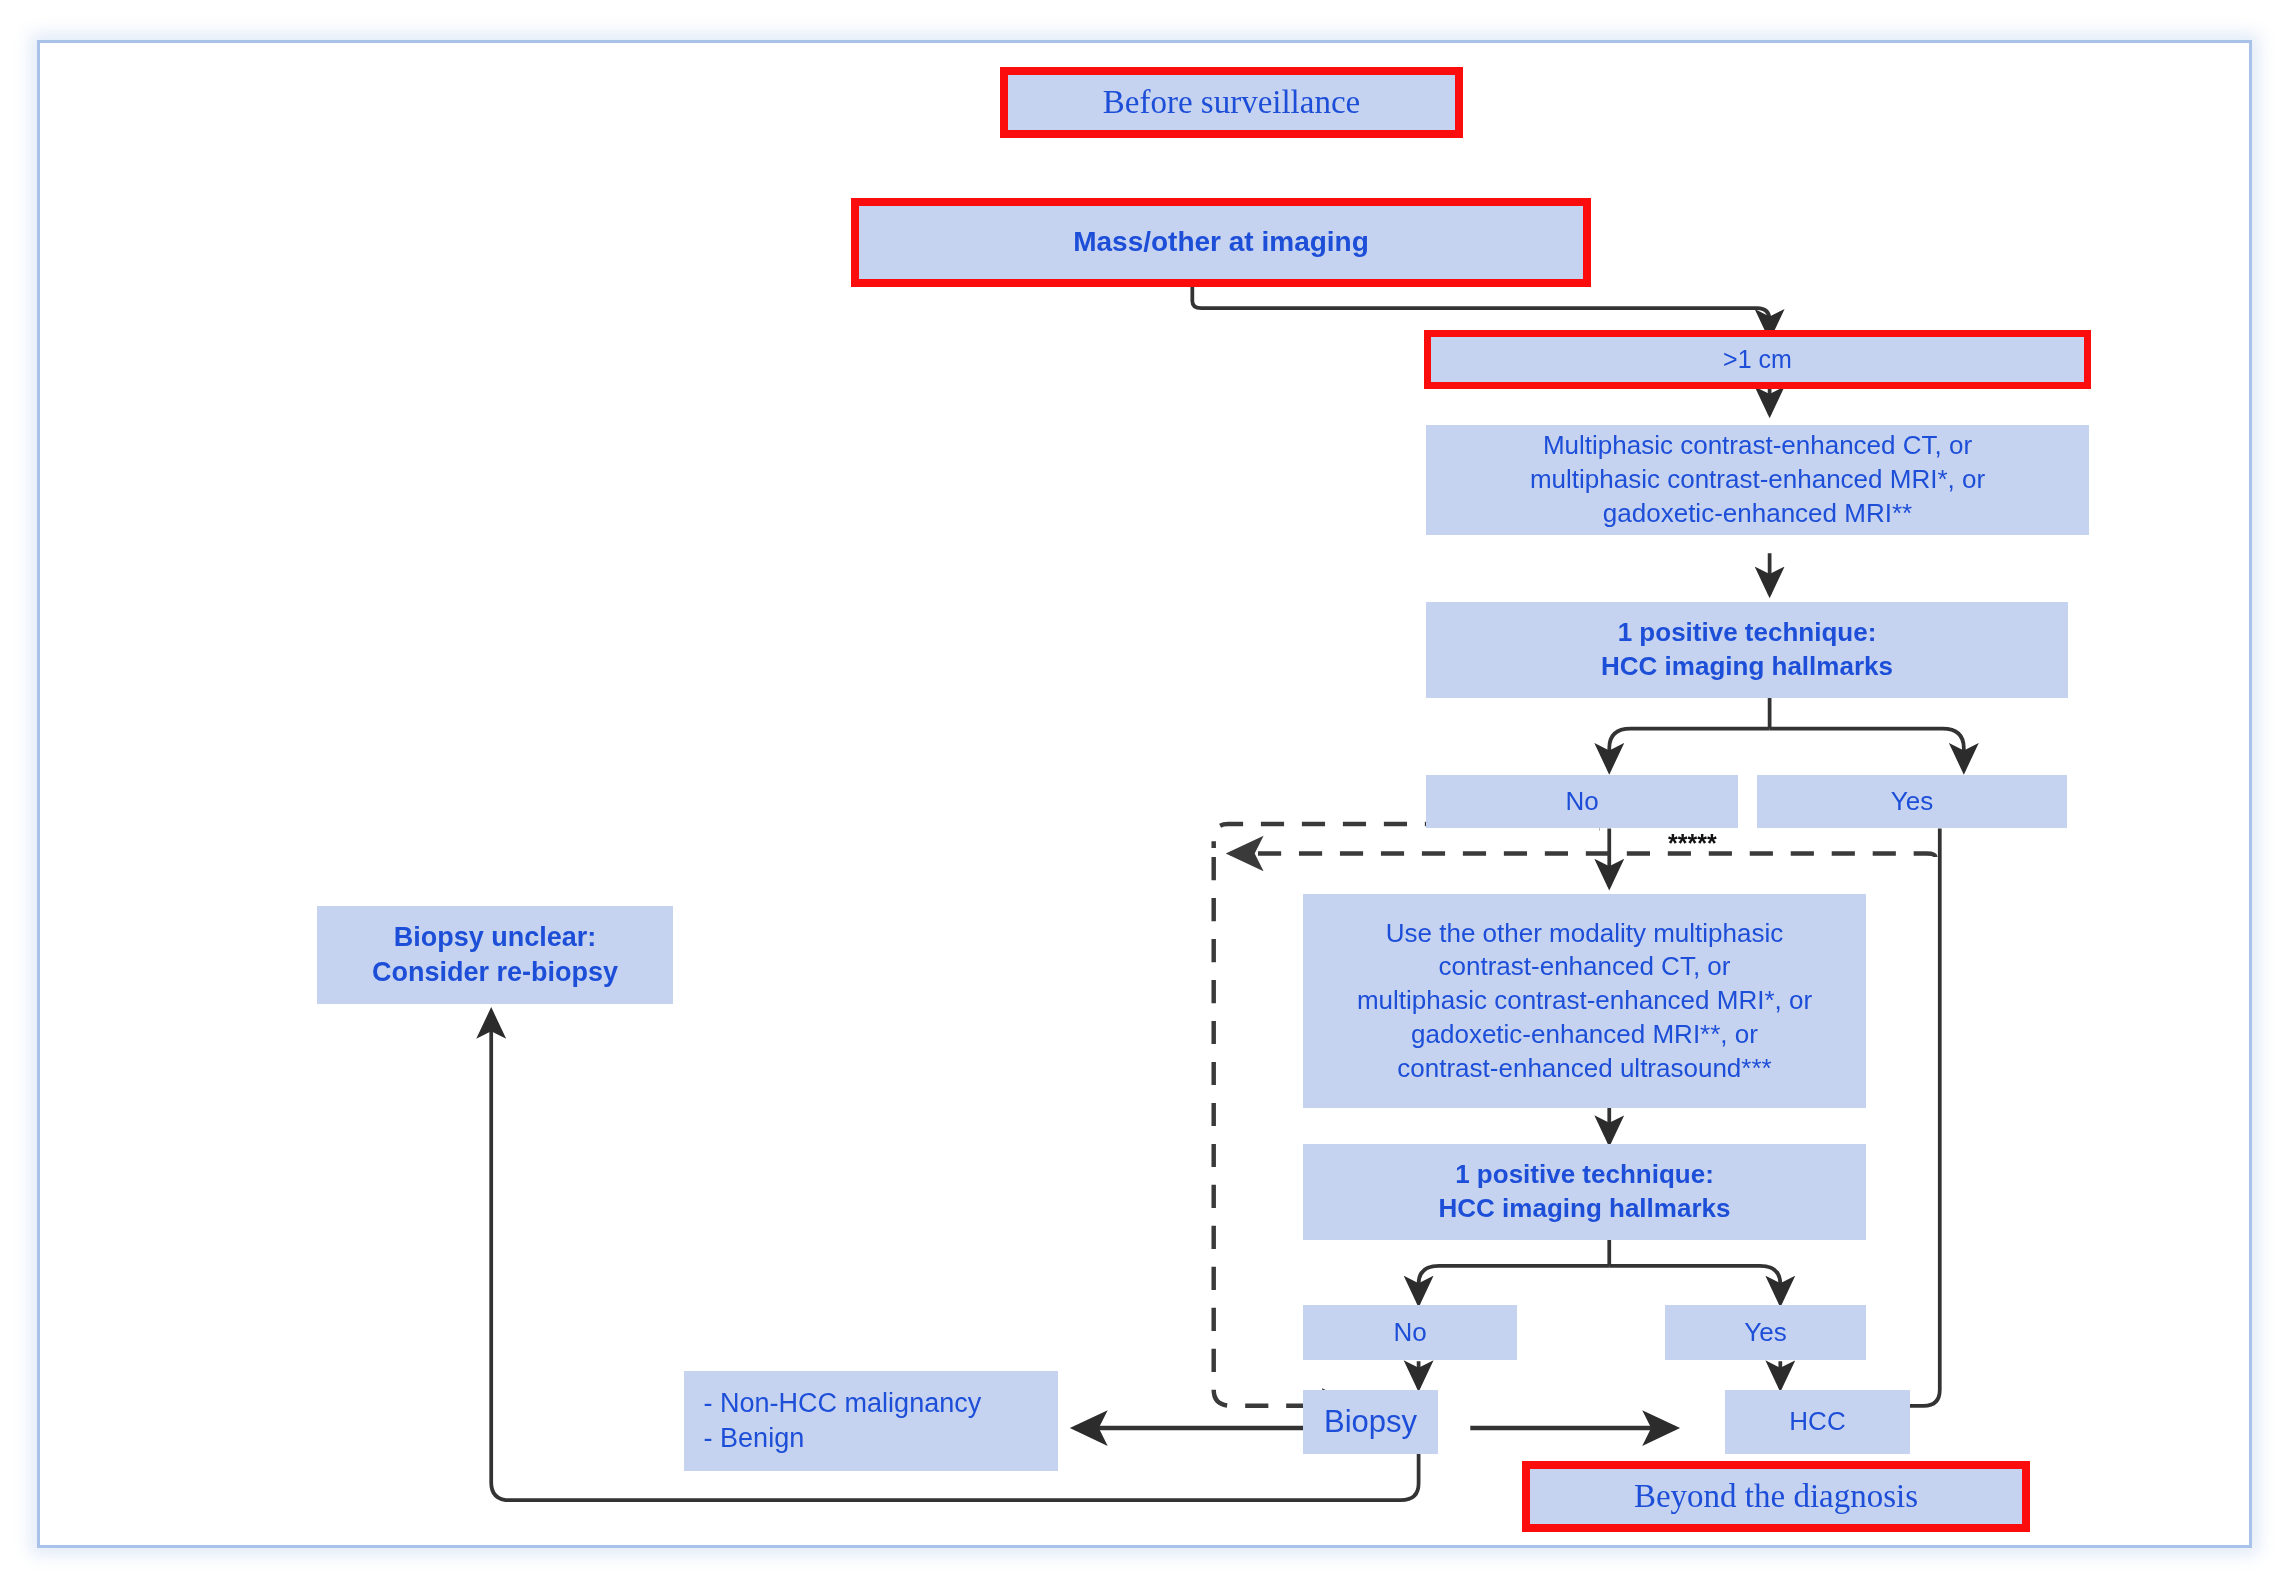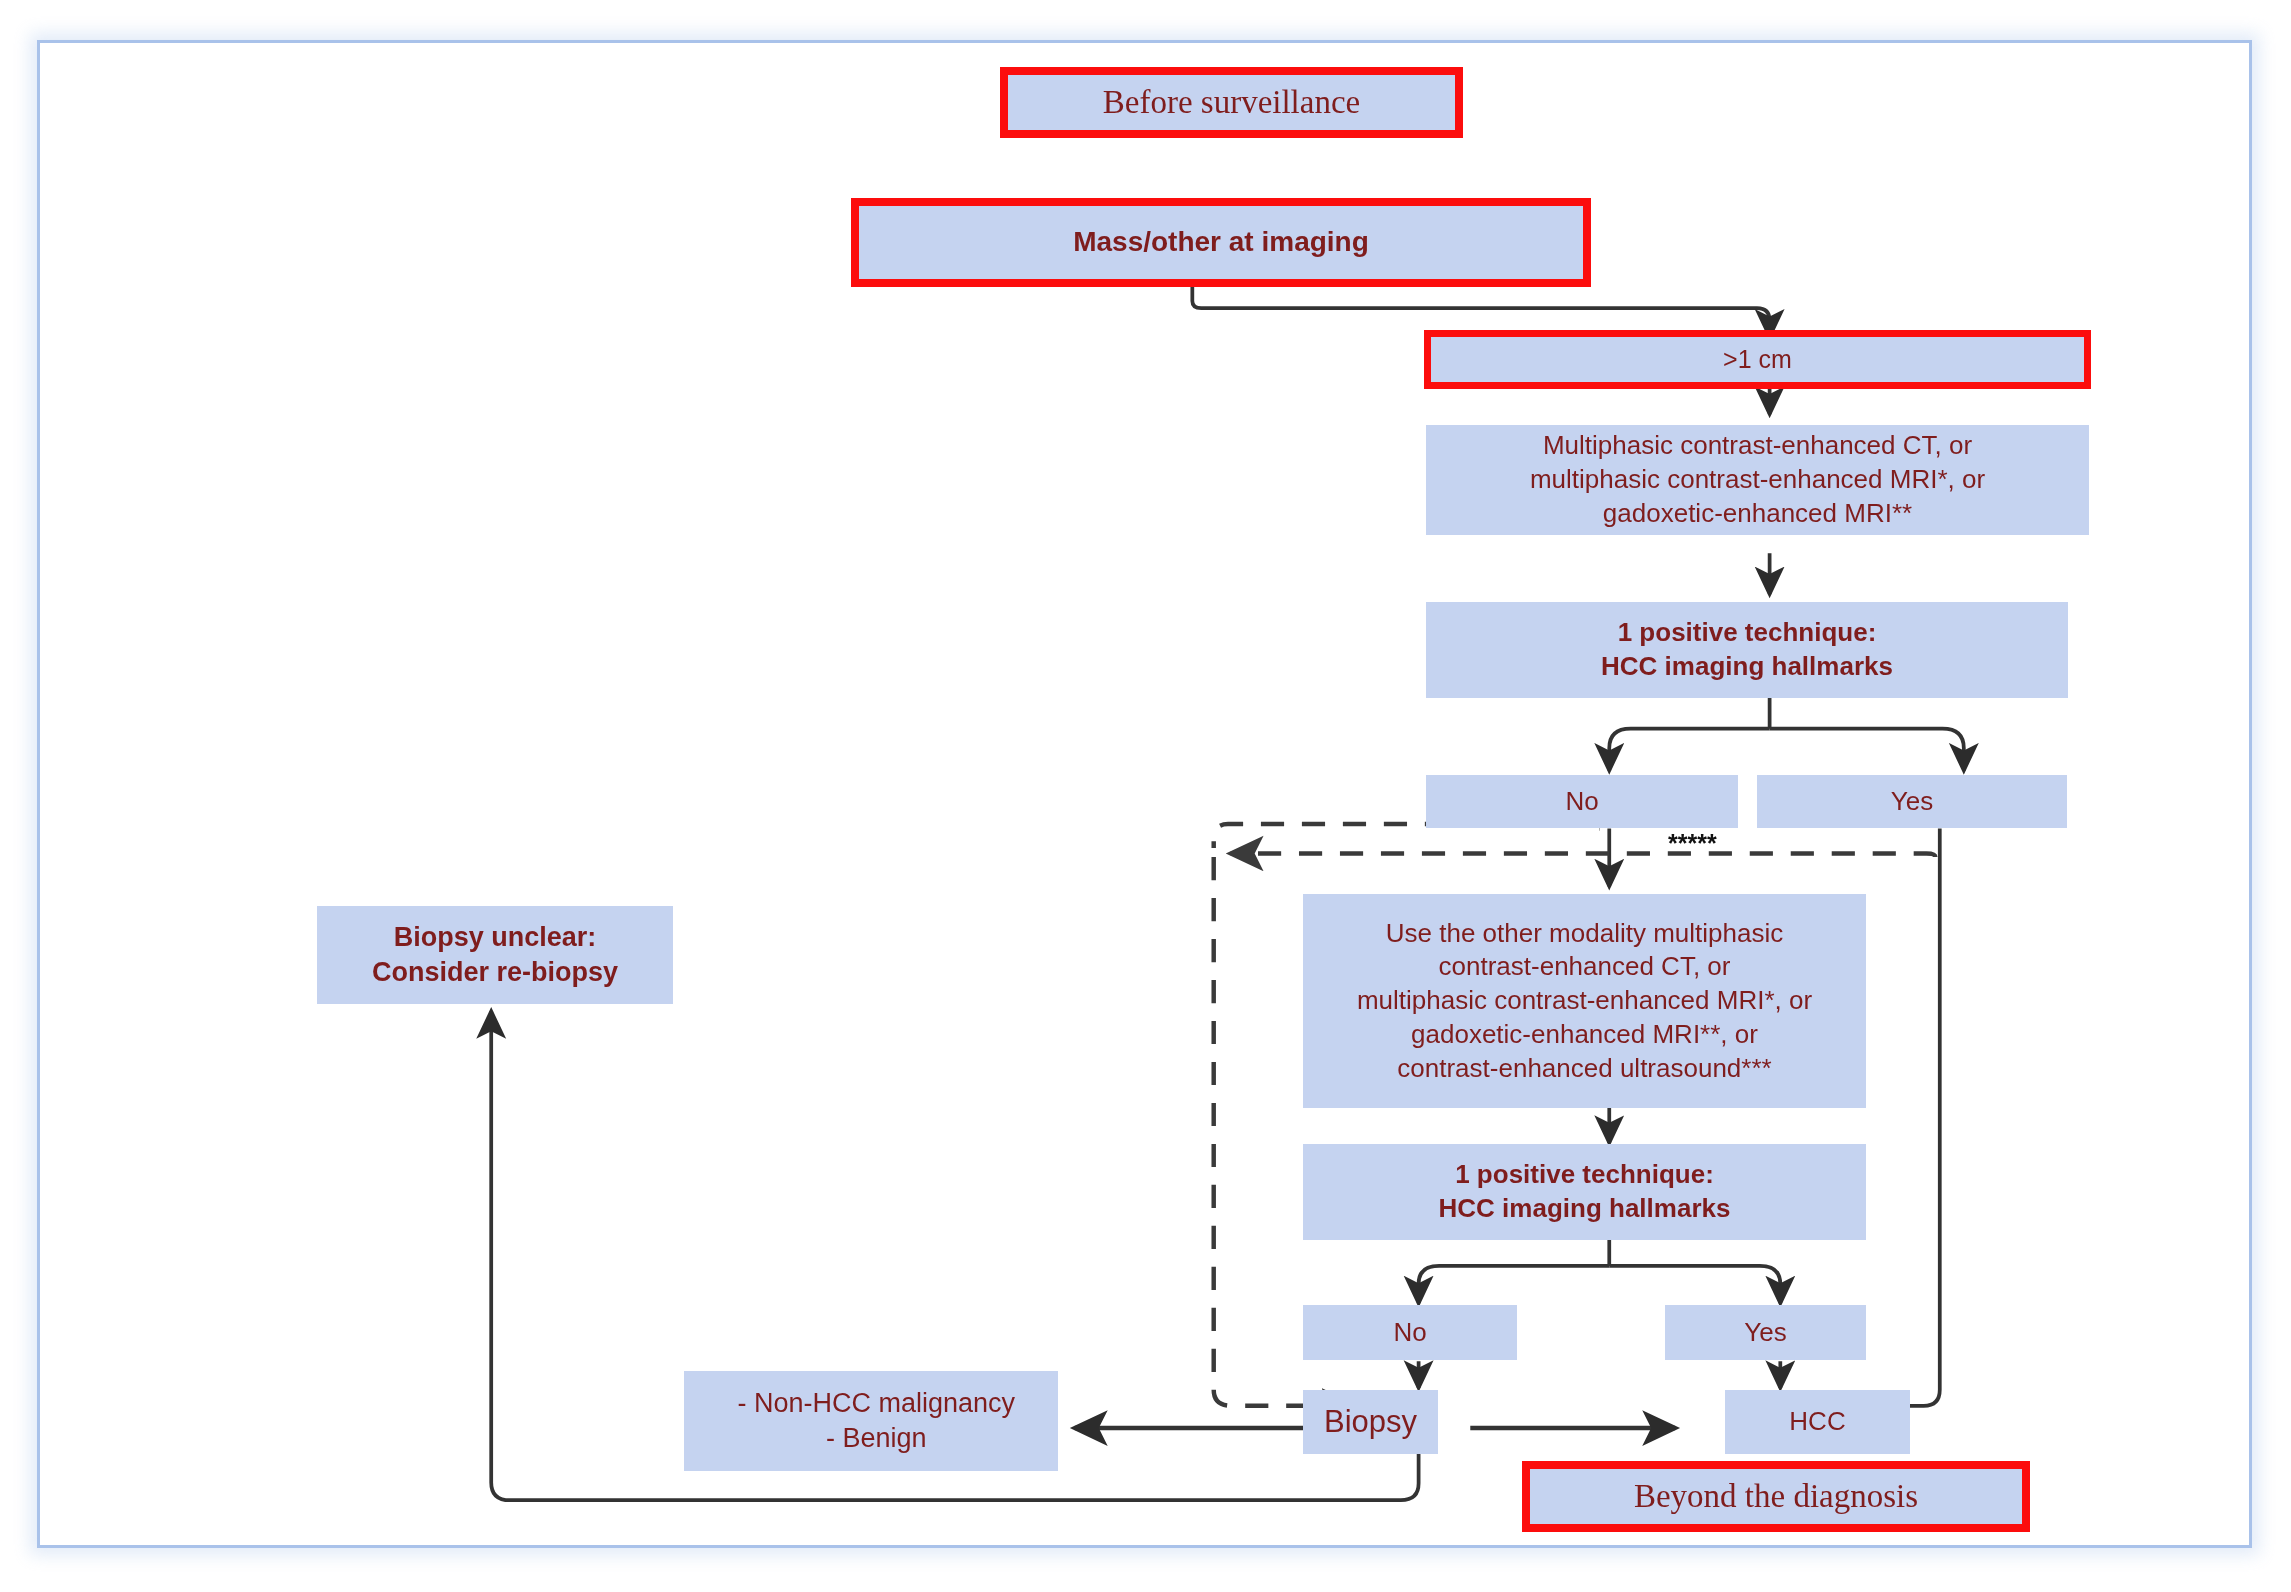--- a/index.html
+++ b/index.html
@@ -20,21 +20,21 @@
     background:#ffffff;
     box-shadow:0 0 16px 7.1px rgba(190,210,240,.45);
     box-sizing:border-box;
   }
   #canvas{position:absolute;left:0;top:0;width:2292px;height:1592px;}
   svg.edges{position:absolute;left:0;top:0;width:2292px;height:1592px;pointer-events:none;}
 
   .node{
     position:absolute;
     background:#c5d3f0;
-    color:#7f1d1d;
+    color:#1d4ed8;
     display:flex;align-items:center;justify-content:center;
     text-align:center;
     box-sizing:border-box;
     line-height:1.30;
     z-index:5;
   }
   .node .txt{width:100%;padding:0 9px;box-sizing:border-box;white-space:pre-line;}
   .bold{font-weight:bold;}
   .serif{font-family:"Liberation Serif", serif;font-weight:normal;}
   .redbox{
@@ -169,21 +169,21 @@
     </div>
 
     <div class="node" style="left:1303px;top:1390px;width:135px;height:64px;font-size:31px;">
       <div class="txt">Biopsy</div>
     </div>
 
     <div class="node" style="left:1681px;top:1390px;width:185px;height:64px;font-size:26px;margin-left:44px;">
       <div class="txt">HCC</div>
     </div>
 
-    <div class="node leftal" style="left:684px;top:1371px;width:374px;height:100px;font-size:27px;text-align:center;">
+    <div class="node leftal" style="left:684px;top:1371px;width:374px;height:100px;font-size:27px;">
       <div class="txt">- Non-HCC malignancy
 - Benign</div>
     </div>
 
     <div class="node redbox" style="left:1522px;top:1461px;width:508px;height:71px;font-size:33px;">
       <div class="txt serif">Beyond the diagnosis</div>
     </div>
 
     <div class="node" style="left:317px;top:906px;width:356px;height:98px;font-size:27px;">
       <div class="txt bold">Biopsy unclear:

